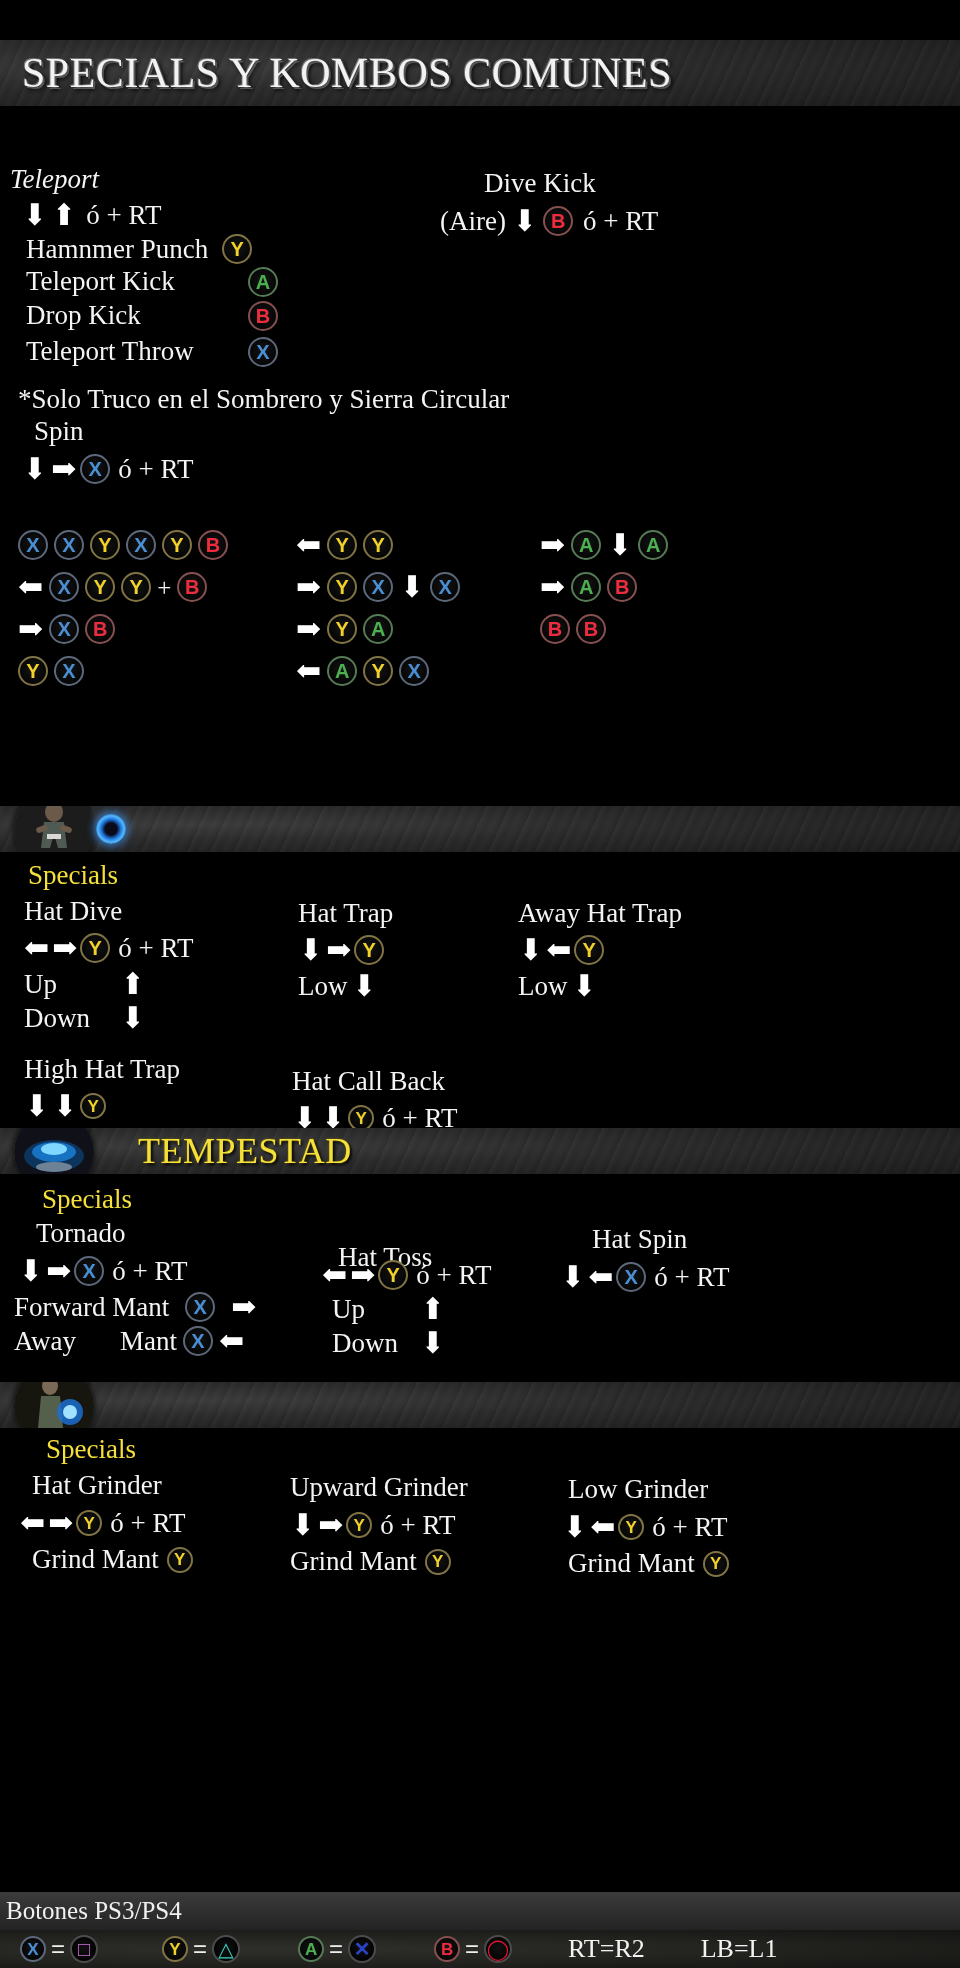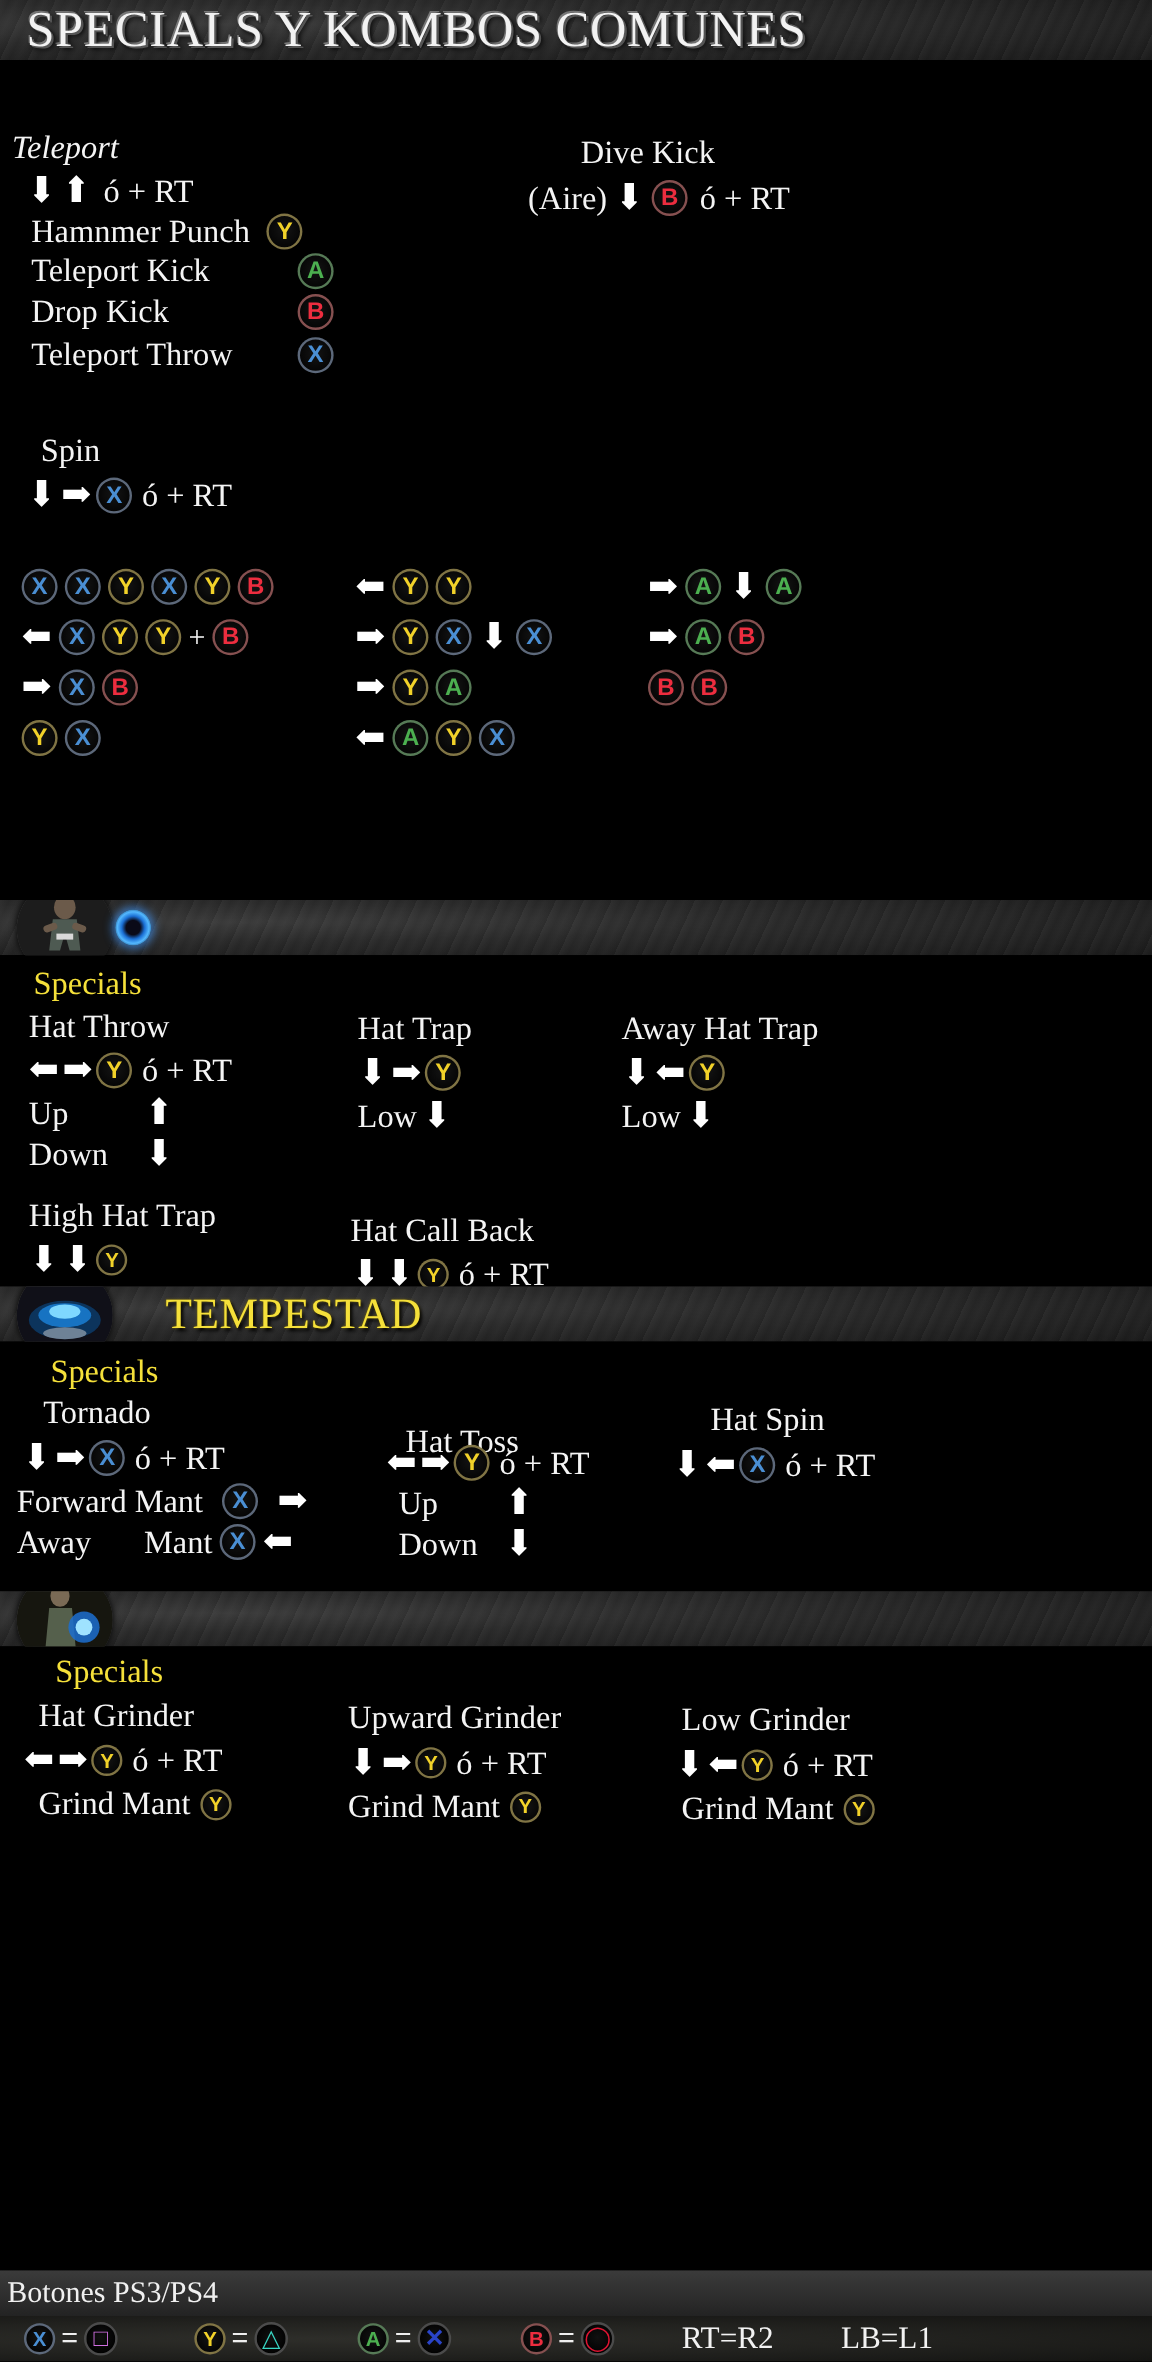--- a/index.html
+++ b/index.html
@@ -133,21 +133,21 @@
   }
   .ps-sq{ color:#d06fe0; }
   .ps-tri{ color:#39d6c4; }
   .ps-x{ color:#2a44c8; font-weight:bold; }
   .ps-o{ color:#e01432; }
   .ps-text{ font-size:26px; color:#f2f2f2; }
 </style>
 </head>
 <body>
 
-<div class="banner main" style="height:50px;">
+<div class="banner main" style="height:66px;margin-top:40px;">
   <div class="banner-title">SPECIALS Y KOMBOS COMUNES</div>
 </div>
 
 <div class="section" style="height:700px;">
 
   <div class="abs" style="left:10px; top:60px;font-style:italic;">
     <span class="txt">Teleport</span>
   </div>
   <div class="abs row" style="left:22px; top:94px; gap:4px;">
     <span class="arrow">⬇</span>
@@ -175,20 +175,23 @@
   <div class="abs" style="left:484px; top:64px;">
     <span class="txt">Dive Kick</span>
   </div>
   <div class="abs row" style="left:440px; top:100px; gap:6px;">
     <span class="txt">(Aire)</span>
     <span class="arrow">⬇</span>
     <span class="btn B">B</span>
     <span class="txt" style="margin-left:4px;">ó + RT</span>
   </div>
 
+  <div class="abs" style="left:18px; top:280px;">
+    <span class="txt">*Solo Truco en el Sombrero y Sierra Circular</span>
+  </div>
 
   <div class="abs" style="left:34px; top:312px;">
     <span class="txt">Spin</span>
   </div>
   <div class="abs row" style="left:22px; top:348px; gap:4px;">
     <span class="arrow">⬇</span>
     <span class="arrow">➡</span>
     <span class="btn X">X</span>
     <span class="txt" style="margin-left:4px;">ó + RT</span>
   </div>
@@ -281,21 +284,21 @@
   </div>
   <div class="orb"></div>
 </div>
 
 <div class="section" style="height:276px;">
   <div class="abs" style="left:28px; top:10px;">
     <span class="txt yellow">Specials</span>
   </div>
 
   <div class="abs" style="left:24px; top:46px;">
-    <div><span class="txt">Hat Throw</span></div>
+    <div><span class="txt">Hat Dive</span></div>
     <div class="row" style="gap:3px; margin-top:8px;">
       <span class="arrow">⬅</span>
       <span class="arrow">➡</span>
       <span class="btn Y">Y</span>
       <span class="txt" style="margin-left:5px;">ó + RT</span>
     </div>
     <div class="row" style="margin-top:6px;">
       <span class="txt" style="width:96px;">Up</span>
       <span class="arrow">⬆</span>
     </div>

